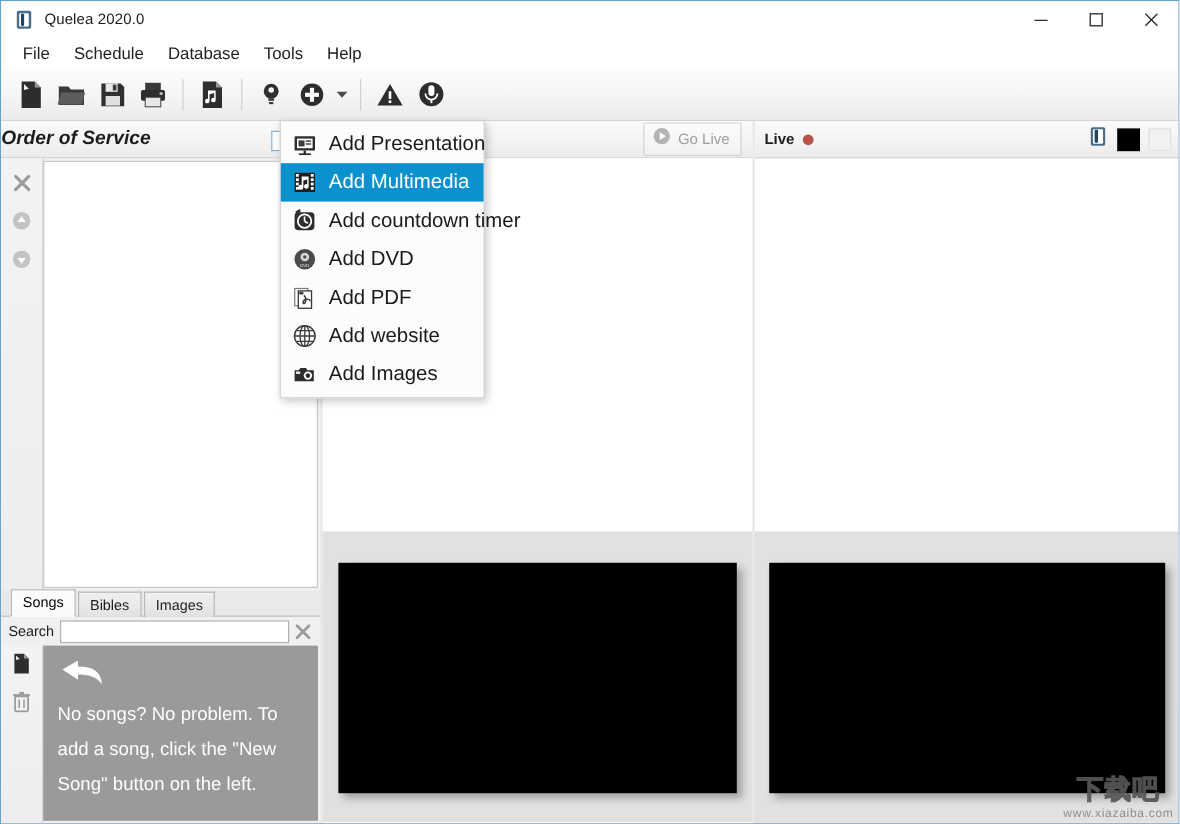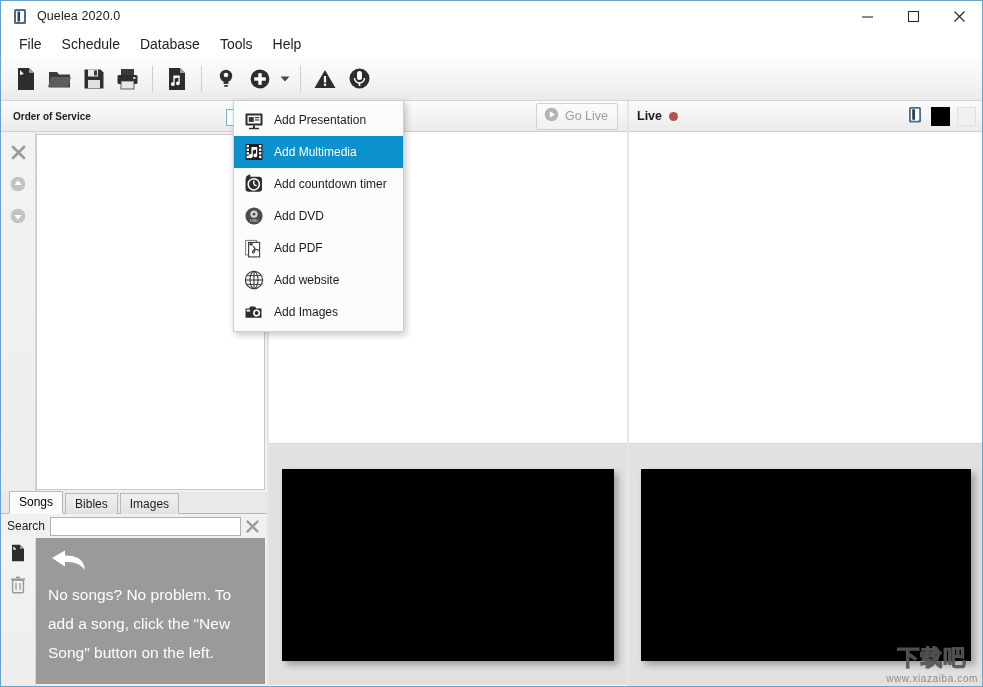--- a/index.html
+++ b/index.html
@@ -74,21 +74,21 @@
     position: absolute; left: 0; top: 0; width: 266px; height: 585px;
     background: #f0f0f0;
   }
   .panel-header {
     height: 31px; display: flex; align-items: center;
     background: linear-gradient(to bottom,#fbfbfb 0%, #f2f2f2 60%, #ebebeb 100%);
     border-bottom: 1px solid #cfcfcf;
     position: relative;
   }
   .panel-title {
-    font-size: 10px; font-weight: bold; color: #1d1d1d; padding-left: 12px;
+    font-size: 16px; font-weight: bold; color: #1d1d1d; padding-left: 0; font-style: italic;
   }
   #os-body {
     position: absolute; left: 0; top: 31px; width: 266px; height: 360px;
     background: #f0f0f0; display: flex;
   }
   #os-sidetools {
     width: 35px; padding-top: 10px; display: flex; flex-direction: column;
     align-items: center; gap: 12px;
     background: linear-gradient(to bottom,#f3f3f3,#ededed);
     border-right: 1px solid #d8d8d8;
@@ -219,21 +219,21 @@
   .dd-item {
     display: flex; align-items: center; height: 32px;
     padding-left: 9px; cursor: default;
   }
   .dd-item.selected { background: #0b91cd; }
   .dd-item.selected .dd-label { color: #ffffff; }
   .dd-icon {
     width: 22px; height: 22px; margin-right: 9px;
     display: flex; align-items: center; justify-content: center; flex: 0 0 22px;
   }
-  .dd-label { font-size: 12px; color: #1a1a1a; white-space: nowrap; }
+  .dd-label { font-size: 17px; color: #1a1a1a; white-space: nowrap; }
 
   
   #focus-edge {
     position: absolute; left: 225px; top: 108px; width: 9px; height: 17px;
     border: 1px solid #7fb3da; border-right: none; background: #fff; z-index: 40;
   }
 
   
   #watermark {
     position: absolute; right: 4px; bottom: 2px; z-index: 60;

